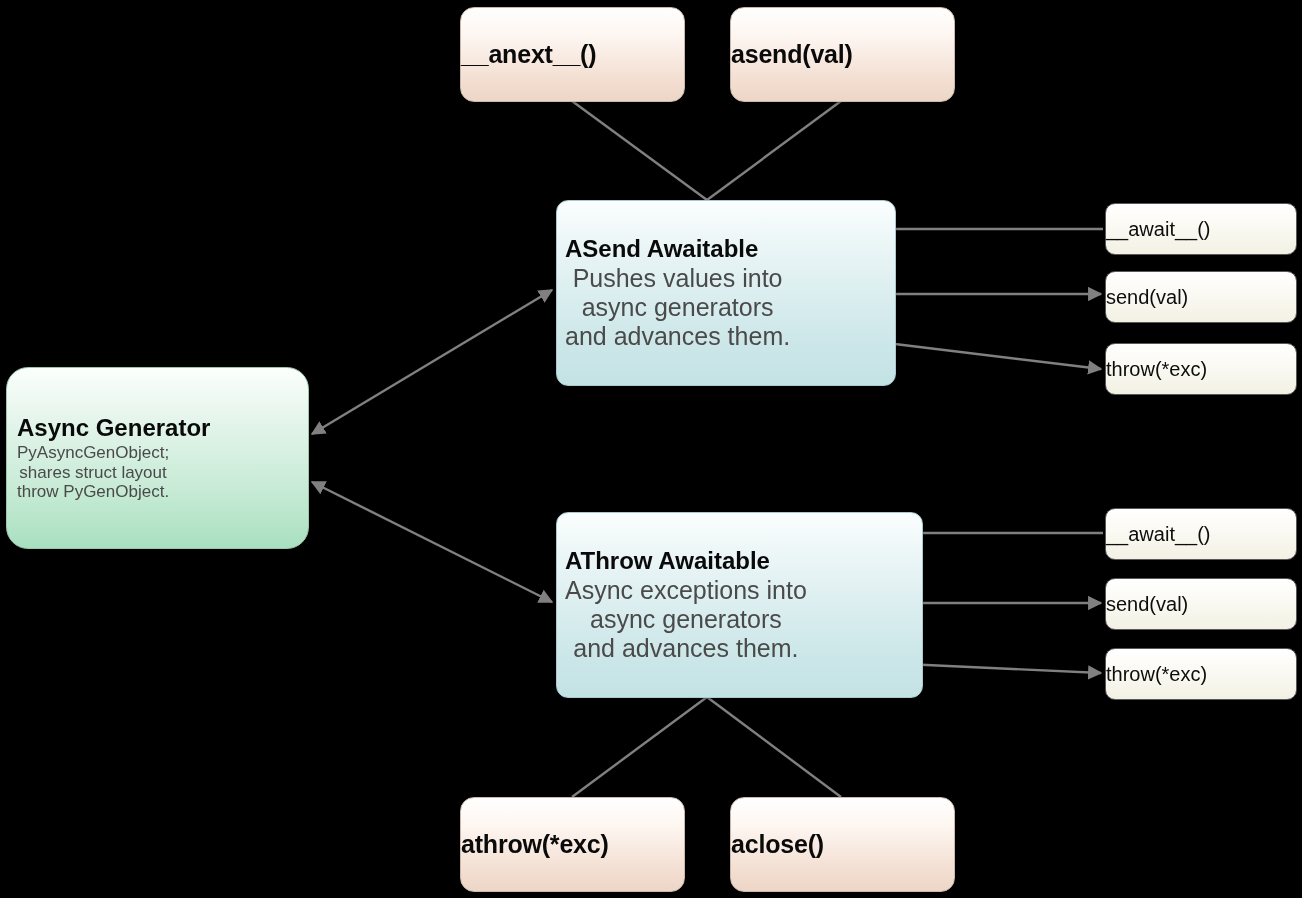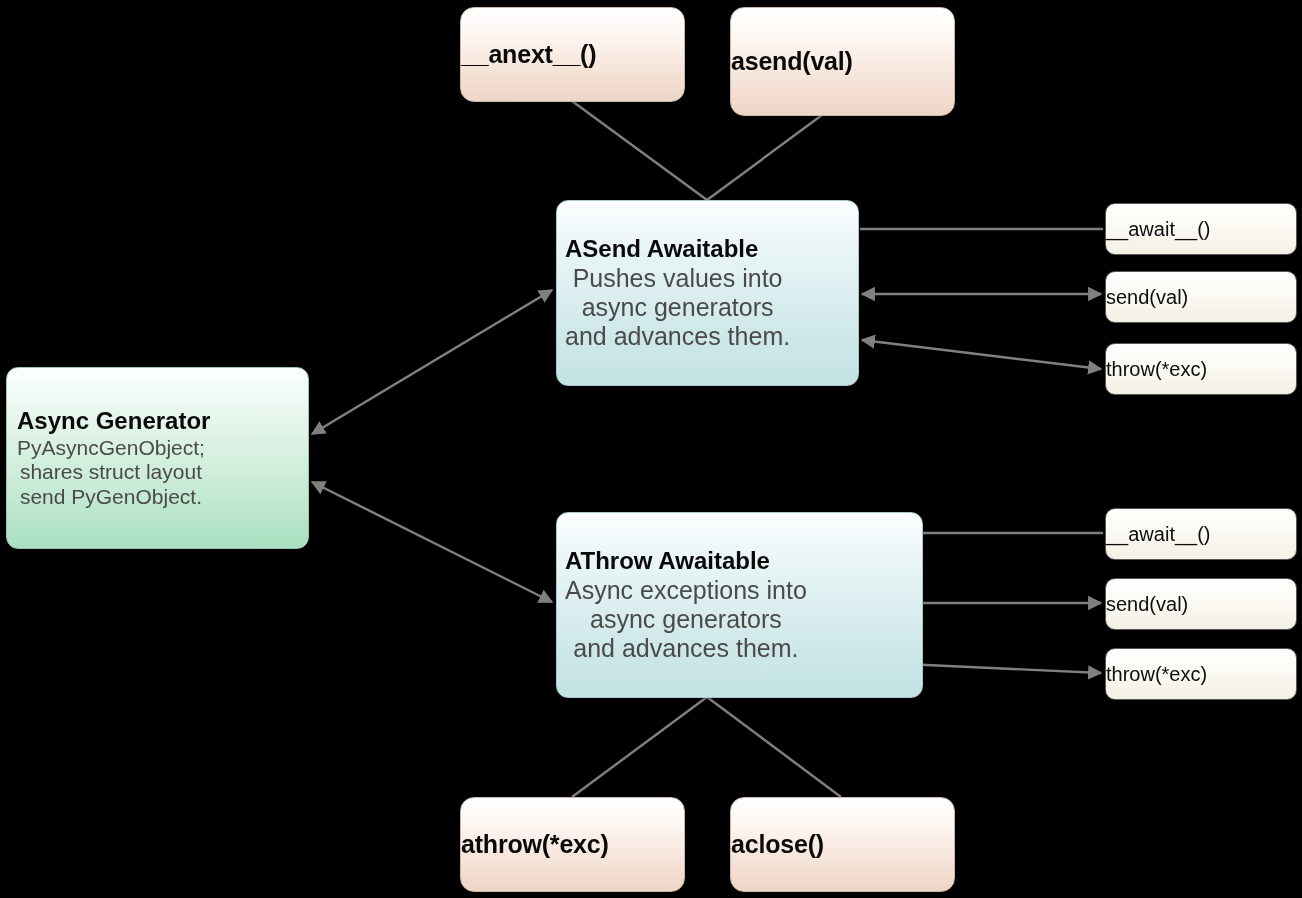--- a/index.html
+++ b/index.html
@@ -45,33 +45,33 @@
   .node.method .title {
     font-size: 25px;
     font-weight: bold;
     color: #0a0a0a;
     letter-spacing: -0.2px;
   }
 
   
   .node.root {
     border: 1px solid #9dc4ad;
-    border-radius: 12px;
+    border-radius: 22px;
     background: linear-gradient(to bottom, #fbfffd 0%, #eaf7ef 22%, #c5ead4 70%, #a9e0c0 100%);
     box-shadow: 0 1px 2px rgba(0,0,0,0.35);
     padding: 16px 10px;
   }
   .node.root .title {
     font-size: 24px;
     font-weight: bold;
     color: #0a0a0a;
     margin-bottom: 1px;
   }
   .node.root .desc {
-    font-size: 21px;
+    font-size: 17px;
     color: #4a4a4a;
     line-height: 1.16;
   }
 
   
   .node.awaitable {
     border: 1px solid #a9c9cf;
     border-radius: 12px;
     background: linear-gradient(to bottom, #fbfefe 0%, #eaf5f6 25%, #cfe8ea 72%, #c3e2e4 100%);
     box-shadow: 0 1px 2px rgba(0,0,0,0.35);
@@ -137,34 +137,34 @@
       <path d="M 860 533 L 1103 533"></path>
       <path d="M 862 603 L 1101 603" marker-start="url(#arrowStart)" marker-end="url(#arrowEnd)"></path>
       <path d="M 862 662 L 1101 673" marker-start="url(#arrowStart)" marker-end="url(#arrowEnd)"></path>
     </g>
   </svg>
 
   <div class="node method" style="left:460px; top:7px; width:225px; height:95px;">
     <span class="title">__anext__()</span>
   </div>
 
-  <div class="node method" style="left:730px; top:7px; width:225px; height:109px;">
+  <div class="node method" style="left:730px; top:7px; width:225px; height:95px;">
     <span class="title">asend(val)</span>
   </div>
 
   <div class="node root" style="left:6px; top:367px; width:303px; height:182px;">
     <span class="title">Async Generator</span>
     <span class="desc">
       <span class="desc-line">PyAsyncGenObject;</span>
       <span class="desc-line">shares struct layout</span>
-      <span class="desc-line">send PyGenObject.</span>
+      <span class="desc-line">throw PyGenObject.</span>
     </span>
   </div>
 
-  <div class="node awaitable" style="left:556px; top:200px; width:303px; height:186px;">
+  <div class="node awaitable" style="left:556px; top:200px; width:340px; height:186px;">
     <span class="title">ASend Awaitable</span>
     <span class="desc">
       <span class="desc-line">Pushes values into</span>
       <span class="desc-line">async generators</span>
       <span class="desc-line">and advances them.</span>
     </span>
   </div>
 
   <div class="node awaitable" style="left:556px; top:512px; width:367px; height:186px;">
     <span class="title">AThrow Awaitable</span>

